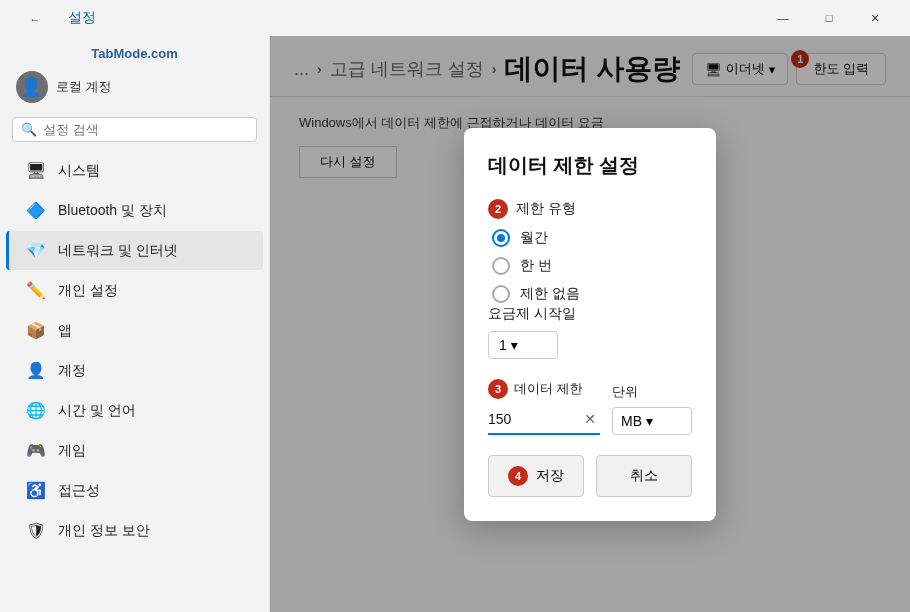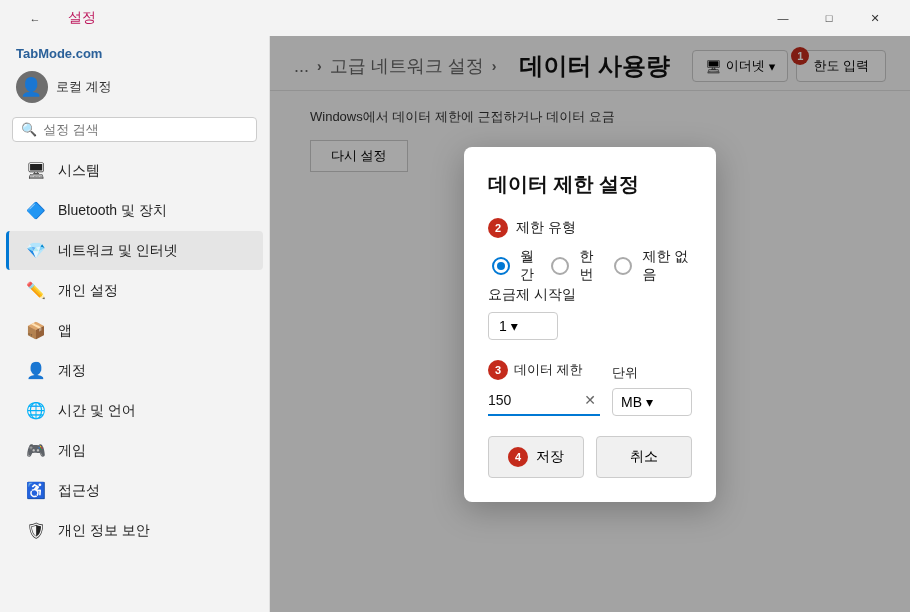--- a/index.html
+++ b/index.html
@@ -57,20 +57,21 @@
       display: flex;
       flex-direction: column;
       border-right: 1px solid #e0e0e0;
       flex-shrink: 0;
     }
     .sidebar-brand {
       padding: 10px 16px 6px;
       display: flex;
       align-items: center;
       gap: 8px;
+      justify-content: center;
     }
     .sidebar-account {
       display: flex;
       align-items: center;
       gap: 8px;
       padding: 4px 16px 10px;
     }
     .account-avatar {
       width: 32px;
       height: 32px;
@@ -147,21 +148,21 @@
     .breadcrumb {
       font-size: 22px;
       font-weight: 600;
       color: #111;
       display: flex;
       align-items: center;
       gap: 8px;
     }
     .breadcrumb-sep { color: #666; font-size: 14px; }
     .breadcrumb-part { color: #666; font-size: 18px; font-weight: 400; }
-    .breadcrumb-current { font-size: 24px; font-weight: 600; margin-left: 15px; }
+    .breadcrumb-current { font-size: 28px; font-weight: 600; }
 
     .content-actions {
       display: flex;
       align-items: center;
       gap: 8px;
     }
     .dropdown-btn {
       display: flex;
       align-items: center;
       gap: 4px;
@@ -191,21 +192,21 @@
       border-radius: 50%;
       color: #fff;
       font-size: 11px;
       font-weight: bold;
       display: flex;
       align-items: center;
       justify-content: center;
     }
 
     .content-body {
-      padding: 16px 40px;
+      padding: 16px 29px;
       flex: 1;
     }
     .info-text {
       font-size: 13px;
       color: #333;
       line-height: 1.6;
       max-width: 500px;
     }
     .reset-btn {
       background: #fff;
@@ -263,21 +264,21 @@
       font-size: 11px;
       font-weight: bold;
       display: flex;
       align-items: center;
       justify-content: center;
       flex-shrink: 0;
     }
 
     .radio-group {
       display: flex;
-      flex-direction: row;
+      flex-direction: column;
       gap: 10px;
       margin-bottom: 2px;
       padding-left: 4px;
     }
     .radio-item {
       display: flex;
       align-items: center;
       gap: 10px;
       font-size: 14px;
       color: #222;
@@ -408,21 +409,21 @@
       font-weight: bold;
       color: #2a6099;
     }
   </style>
 </head>
 <body>
 
 <div class="window-titlebar">
   <div class="titlebar-left">
     <button class="titlebar-btn">←</button>
-    <span style="font-size:14px;color:#be185d;text-align:center;">설정</span>
+    <span style="font-size:14px;color:#0369a1;text-align:center;">설정</span>
   </div>
   <div class="titlebar-controls">
     <button class="titlebar-btn">—</button>
     <button class="titlebar-btn">□</button>
     <button class="titlebar-btn close">✕</button>
   </div>
 </div>
 
 <div class="app-body">
 

